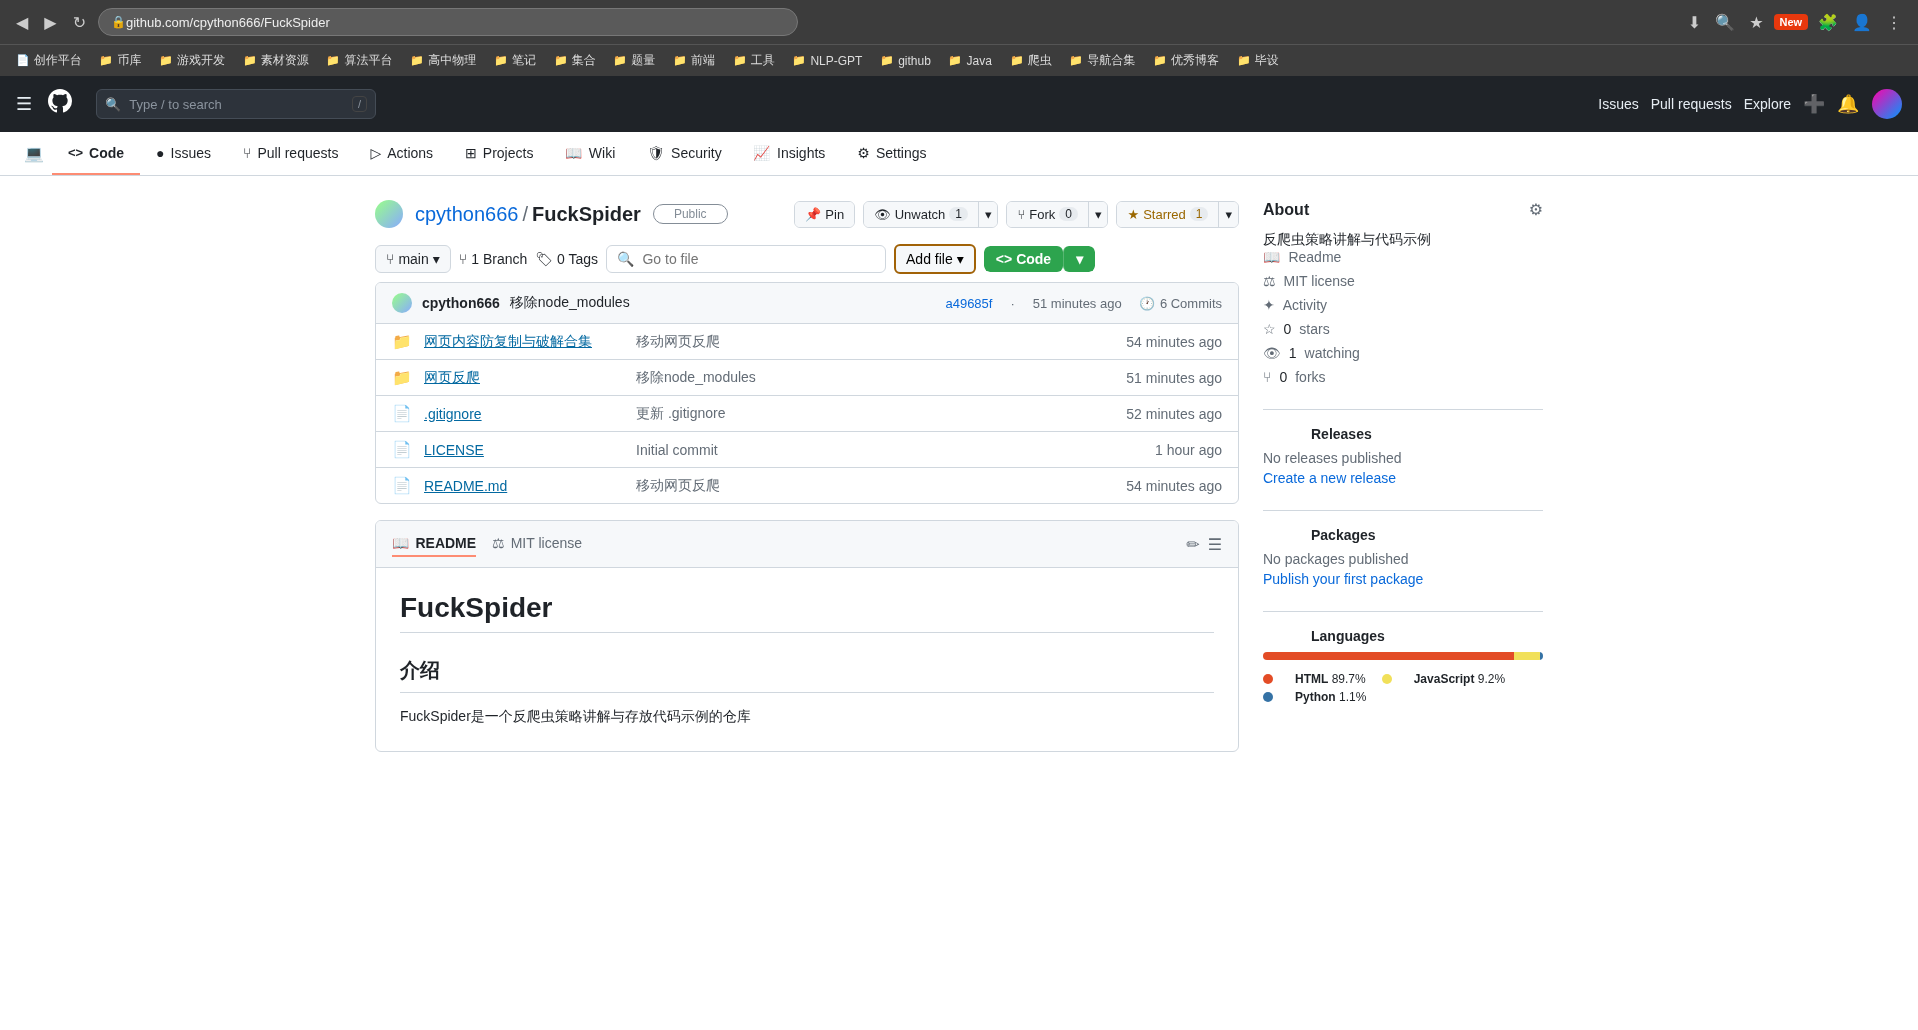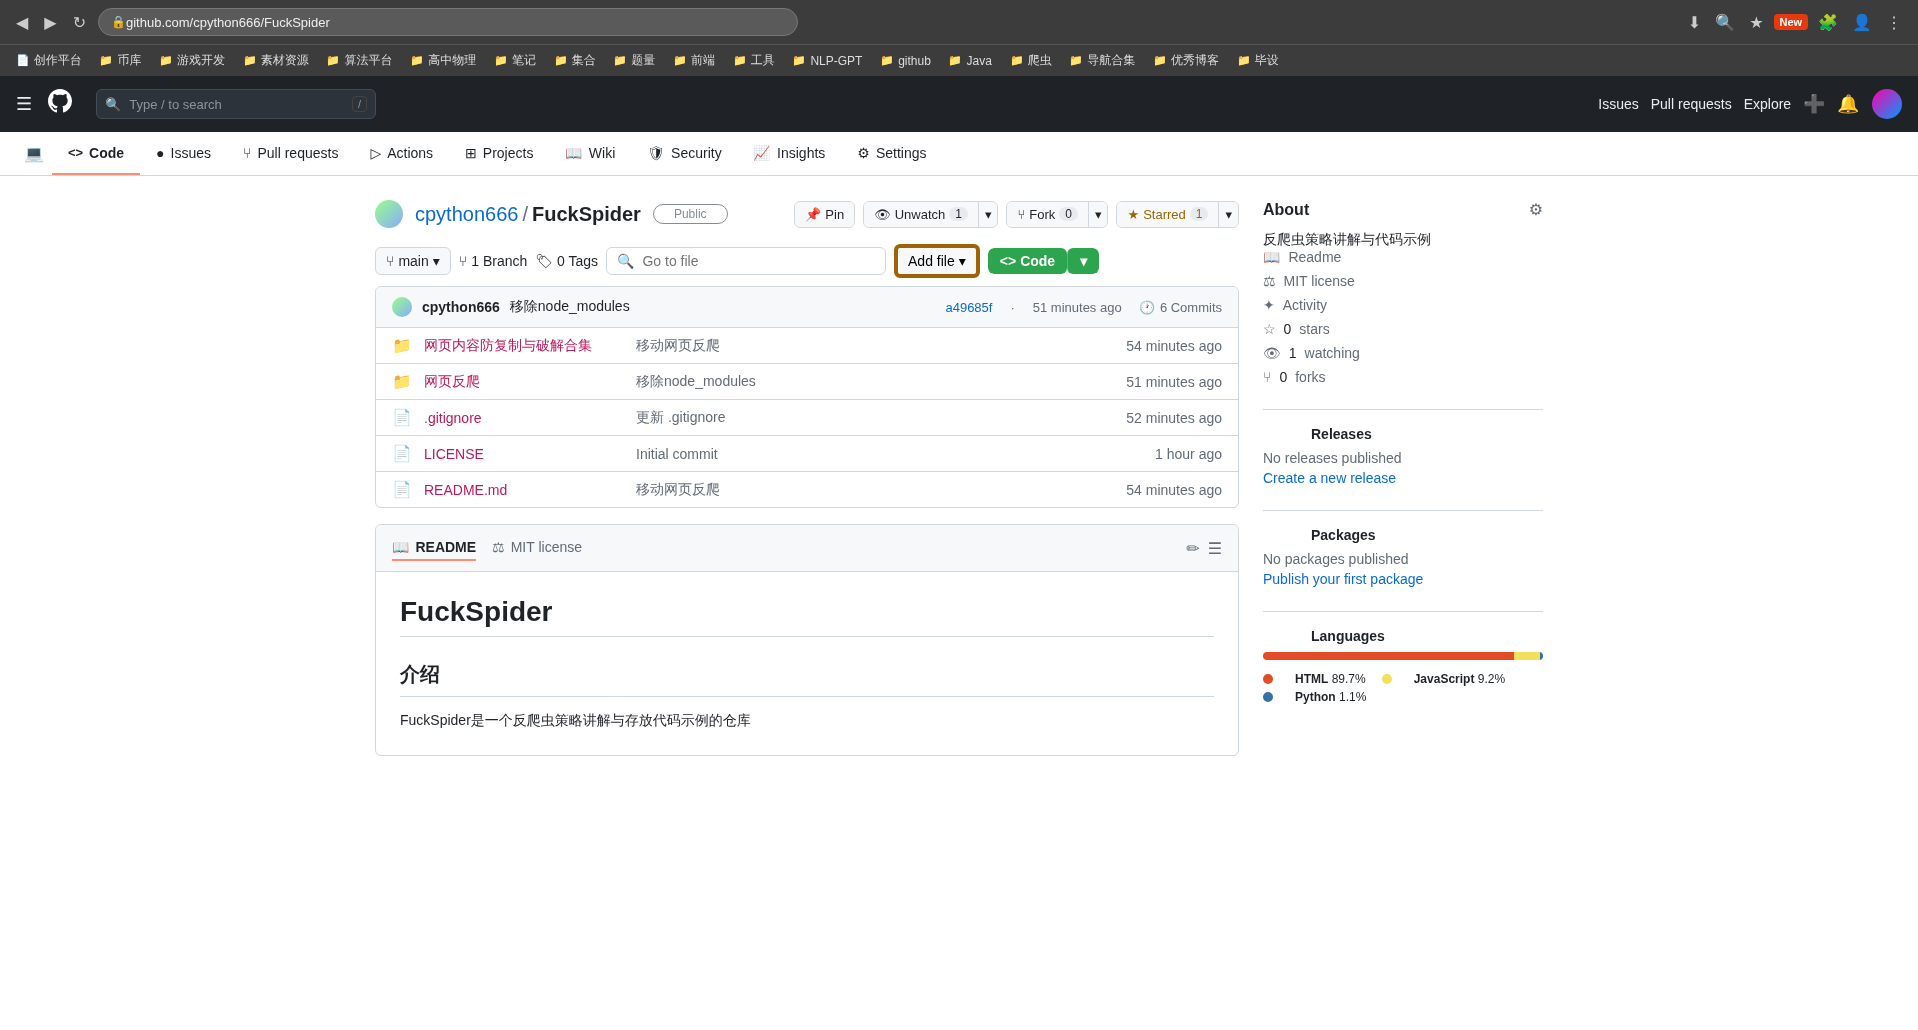--- a/index.html
+++ b/index.html
@@ -178,21 +178,21 @@
       color: #1f2328;
     }
     .branch-tag-info { display: flex; align-items: center; gap: 8px; }
     .branch-info-item {
       display: flex; align-items: center; gap: 4px;
       font-size: 14px; color: #1f2328; cursor: pointer;
     }
     .file-search { flex: 1; max-width: 280px; }
     .add-file-btn {
       display: flex; align-items: center; gap: 4px;
-      border: 4px solid #a16207;
+      border: 2px solid #a16207;
       border-radius: 6px;
       padding: 5px 10px;
       font-size: 14px;
       background: #f6f8fa;
       cursor: pointer;
     }
     .code-btn {
       display: flex; align-items: center; gap: 4px;
       background: #2da44e;
       color: white;
@@ -232,21 +232,21 @@
     .file-row {
       display: flex;
       align-items: center;
       padding: 8px 16px;
       border-bottom: 1px solid #d0d7de;
       gap: 12px;
     }
     .file-row:last-child { border-bottom: none; }
     .file-icon { font-size: 16px; color: #636c76; min-width: 20px; }
     .folder-icon { color: #54aeff; }
-    .file-name { font-size: 14px; color: #be185d; cursor: pointer; flex: 0 0 200px; }
+    .file-name { font-size: 14px; color: #0369a1; cursor: pointer; flex: 0 0 200px; text-decoration: underline; }
     .file-commit { flex: 1; font-size: 14px; color: #636c76; }
     .file-time { font-size: 14px; color: #636c76; text-align: right; min-width: 120px; }
 
     
     .readme-section {
       border: 1px solid #d0d7de;
       border-radius: 6px;
       overflow: hidden;
     }
     .readme-header {

